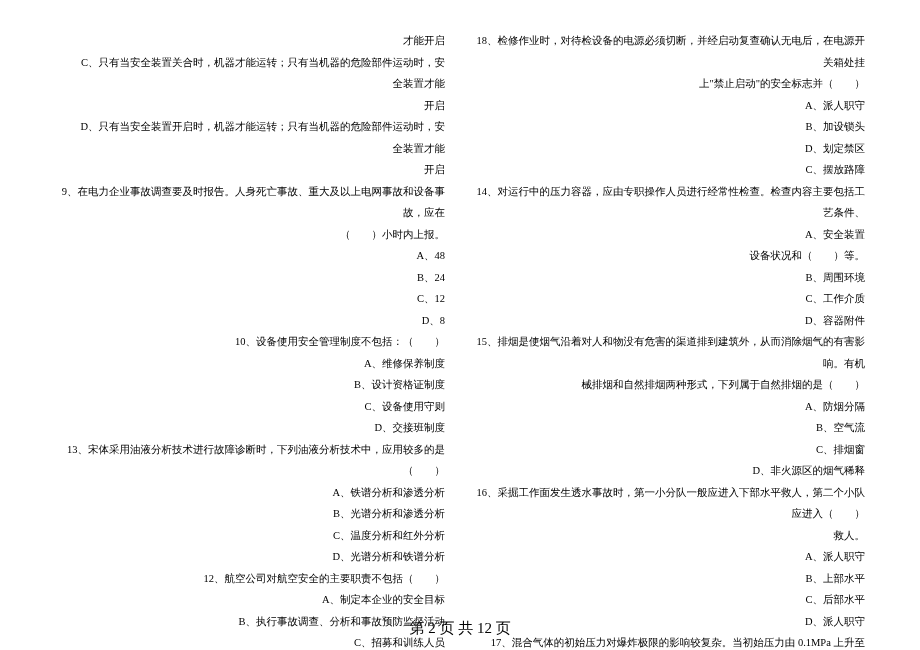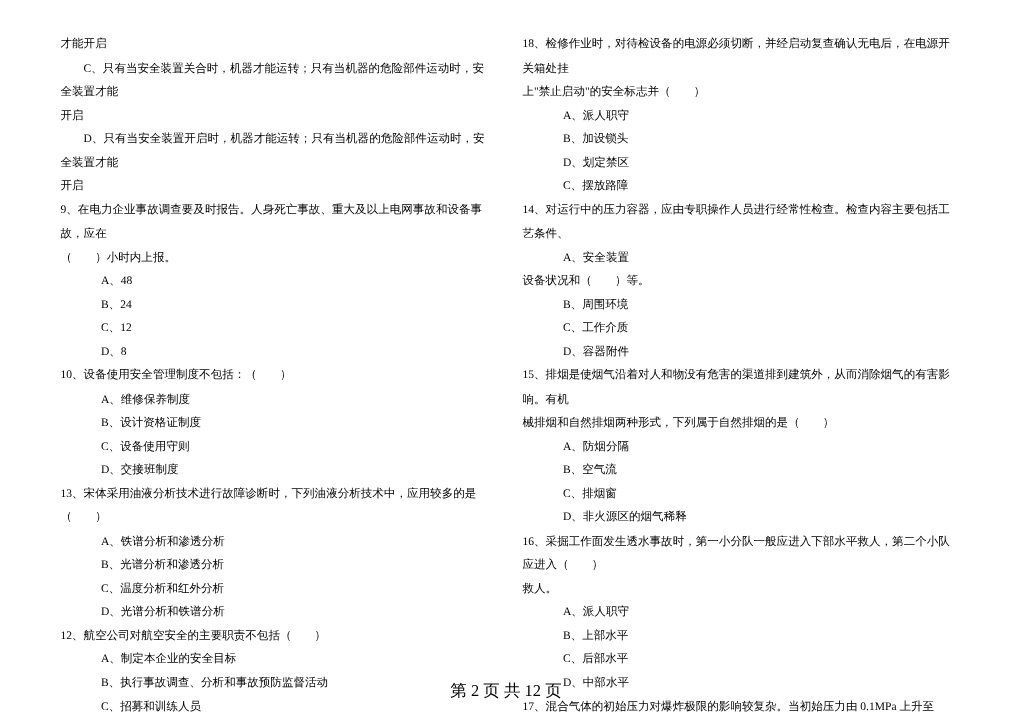--- a/index.html
+++ b/index.html
@@ -18,20 +18,21 @@
       padding: 30px 55px 40px 55px;
     }
     .page-container {
       display: flex;
       gap: 30px;
       height: 580px;
     }
     .column {
       flex: 1;
       line-height: 2.05;
+      text-align: right;
     }
     .line {
       display: block;
     }
     .indent-1 {
       text-indent: 2em;
     }
     .indent-2 {
       text-indent: 3.5em;
     }
@@ -92,18 +93,18 @@
       <span class="line">械排烟和自然排烟两种形式，下列属于自然排烟的是（　　）</span>
       <span class="line indent-2">A、防烟分隔</span>
       <span class="line indent-2">B、空气流</span>
       <span class="line indent-2">C、排烟窗</span>
       <span class="line indent-2">D、非火源区的烟气稀释</span>
       <span class="line">16、采掘工作面发生透水事故时，第一小分队一般应进入下部水平救人，第二个小队应进入（　　）</span>
       <span class="line">救人。</span>
       <span class="line indent-2">A、派人职守</span>
       <span class="line indent-2">B、上部水平</span>
       <span class="line indent-2">C、后部水平</span>
-      <span class="line indent-2">D、中部水平</span>
+      <span class="line indent-2">D、派人职守</span>
       <span class="line">17、混合气体的初始压力对爆炸极限的影响较复杂。当初始压力由 0.1MPa 上升至 12.5MPa 的过</span>
     </div>
 </div>
 
 <div class="footer">第 2 页 共 12 页</div>
 
 </body></html>

